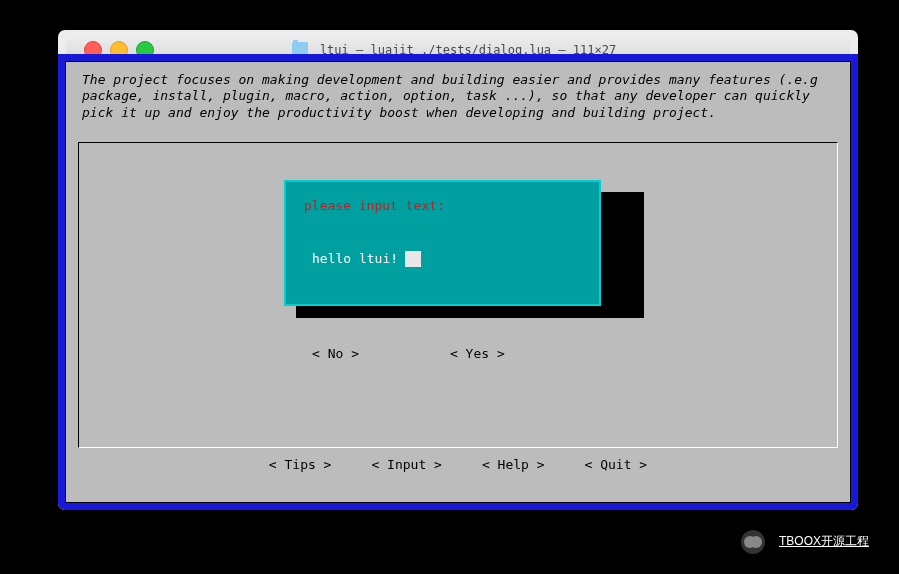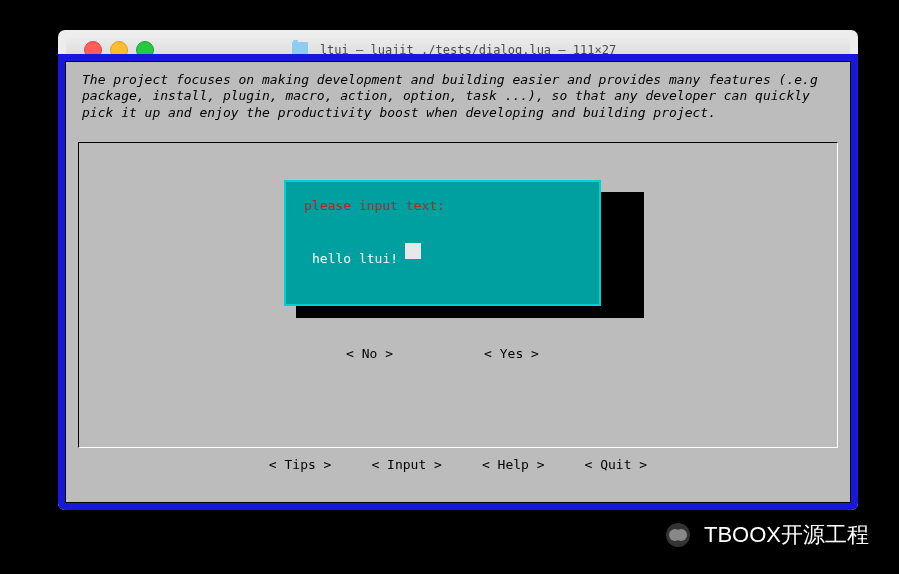--- a/index.html
+++ b/index.html
@@ -88,29 +88,29 @@
 }
 .dialog {
   position:absolute;
   left:218px; top:118px; width:317px; height:126px;
   background:#00a0a0;
   border:2px solid #00d0d0;
   padding:8px 10px;
   color:#fff;
 }
 .dialog .prompt { color:#c02020; margin-bottom:14px;}
-.dialog .inputline { display:flex; align-items:flex-start; margin-bottom:20px;}
+.dialog .inputline { display:flex; align-items:center; margin-bottom:20px;}
 .cursor { display:inline-block; width:8px; height:15px; background:#e8e8e8; margin-left:-1px;}
-.dialog-buttons { display:flex; justify-content:center; gap:75px; color:#000;margin-top:48px;}
+.dialog-buttons { display:flex; gap:75px; color:#000;margin-top:48px;}
 .dialog-buttons span{cursor:pointer;}
 
 .watermark {
   position:absolute; right:22px; bottom:16px;
-  color:#fff; font-size:22px; font-family: sans-serif;
-  display:flex; align-items:center; gap:6px;
+  color:#fff; font-size:12px; font-family: sans-serif;
+  display:flex; align-items:center; gap:6px;text-decoration:underline;
 }
 .wm-icon{width:24px;height:24px;border-radius:50%;background:#333;position:relative;}
 .wm-icon::before,.wm-icon::after{content:"";position:absolute;border-radius:50%;background:#888;}
 .wm-icon::before{width:12px;height:12px;left:3px;top:6px;}
 .wm-icon::after{width:12px;height:12px;left:9px;top:6px;}
 </style>
 </head>
 <body>
 
 <div class="window">

